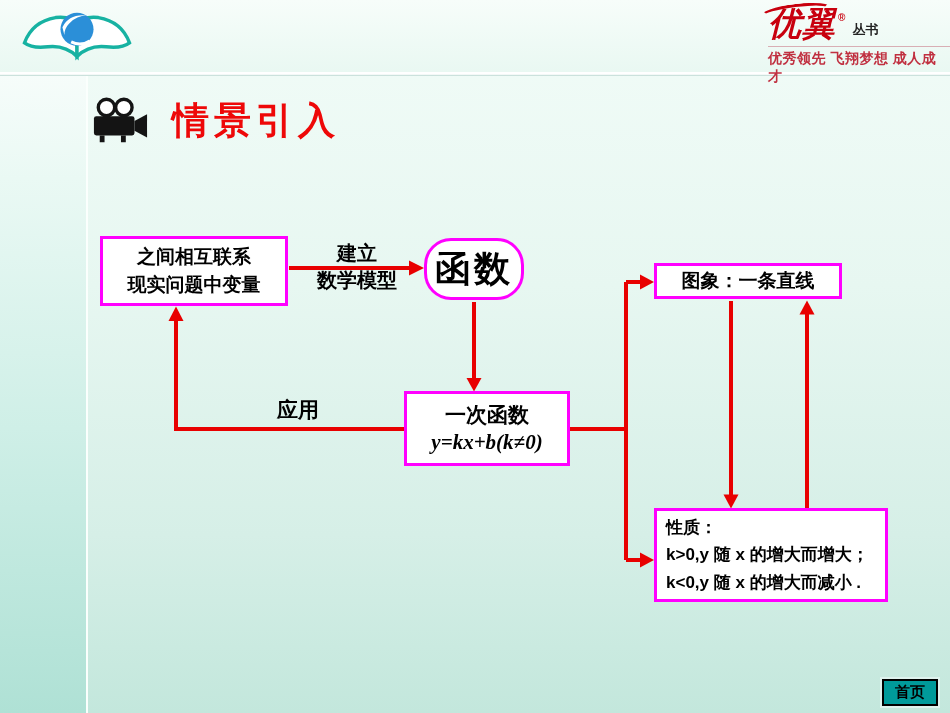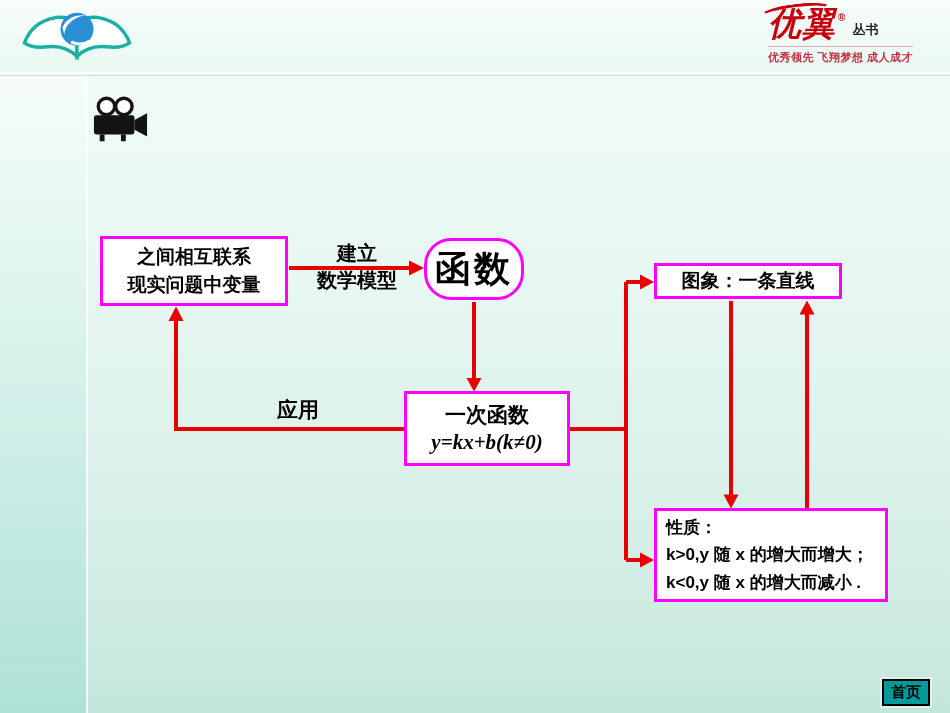--- a/index.html
+++ b/index.html
@@ -31,21 +31,21 @@
     transform:rotate(-7deg);
   }
   .brand-line { display:flex; align-items:flex-end; }
   .brand-name {
     font-family:"Liberation Serif", serif; font-style:italic; font-weight:bold;
     font-size:33px; color:#c8000e; letter-spacing:1px; line-height:1;
   }
   .brand-reg { font-size:10px; color:#c8000e; font-weight:bold; margin:0 0 18px 2px; }
   .brand-suffix { font-size:13px; font-weight:bold; color:#222; margin:0 0 2px 7px; }
   .brand-tagline {
-    margin-top:5px; font-size:11px; font-weight:bold; color:#c03040; letter-spacing:0.5px;
+    margin-top:5px; font-size:14px; font-weight:bold; color:#c03040; letter-spacing:0.5px;
     border-top:1px solid #d8aeb4; padding-top:3px;
   }
 
   .title-row { position:absolute; left:92px; top:96px; display:flex; align-items:center; gap:24px; }
   .projector-wrap { width:56px; height:48px; }
   .title-text { font-size:37px; font-weight:bold; color:#ee0808; letter-spacing:5px; }
 
   .arrows { position:absolute; left:0; top:0; pointer-events:none; }
 
   .box {
@@ -66,21 +66,21 @@
 
   .label-build {
     position:absolute; left:292px; top:240px; width:130px; text-align:center;
     font-weight:bold; font-size:20px; color:#000;
   }
   .label-build span { display:block; }
   .label-build .l1 { }
   .label-apply { position:absolute; left:277px; top:396px; font-size:21px; font-weight:bold; color:#000; }
 
   .home-btn {
-    position:absolute; left:882px; top:679px; width:48px; height:27px;
+    position:absolute; left:882px; top:679px; width:56px; height:27px;
     background:#009a9a; border:2px solid #000; box-shadow:0 0 0 2px #dff3ee;
     color:#000; font-weight:bold; font-size:15px; font-family:inherit;
     display:flex; align-items:center; justify-content:center; cursor:pointer;
   }
 </style>
 </head>
 <body>
 
 <div class="stage">
 
@@ -112,20 +112,21 @@
     <span class="projector-wrap">
       <svg viewBox="0 0 58 48" width="56" height="48">
         <circle cx="15" cy="10" r="8.5" fill="#ffffff" stroke="#141414" stroke-width="3.5"></circle>
         <circle cx="33" cy="10" r="8.5" fill="#ffffff" stroke="#141414" stroke-width="3.5"></circle>
         <rect x="2" y="19" width="42" height="20" rx="2.5" fill="#141414"></rect>
         <path d="M44 24 L57 17 L57 41 L44 34 Z" fill="#141414"></path>
         <rect x="8" y="39" width="5" height="7" fill="#141414"></rect>
         <rect x="30" y="39" width="5" height="7" fill="#141414"></rect>
       </svg>
     </span>
+    <span class="title-text">情景引入</span>
   </div>
 
   <svg class="arrows" width="950" height="713" viewBox="0 0 950 713">
     <g stroke="#e80000" stroke-width="4" fill="none">
       <line x1="289" y1="268" x2="409" y2="268"></line>
       <line x1="474" y1="302" x2="474" y2="379"></line>
       <polyline points="404,429 176,429 176,320"></polyline>
       <polyline points="570,429 626,429"></polyline>
       <line x1="626" y1="282" x2="626" y2="560"></line>
       <line x1="626" y1="282" x2="641" y2="282"></line>

